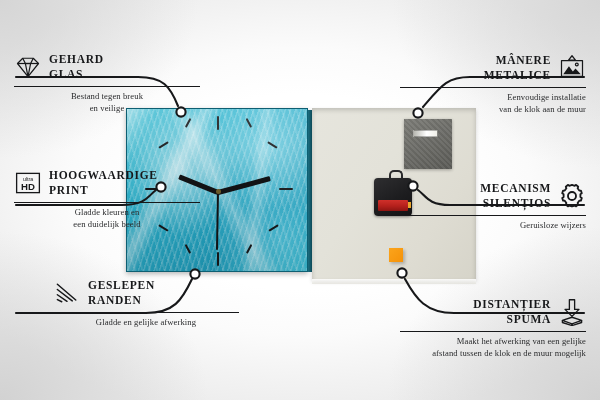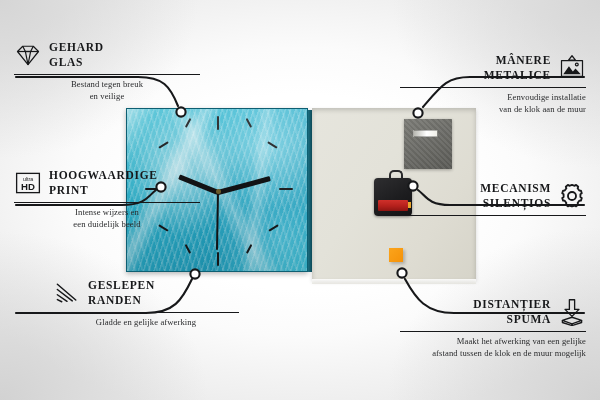--- a/index.html
+++ b/index.html
@@ -126,21 +126,21 @@
   .callout.left .head { flex-direction:row; justify-content:flex-start; }
   .callout.left .titles { text-align:left; }
   .callout.left .sub { text-align:center; }
   .callout.right .head { flex-direction:row-reverse; justify-content:flex-start;margin-top:13px; }
   .callout.right .titles { text-align:right; }
   .callout.right .sub { text-align:right; }
 
   .ico { flex:0 0 auto; width:28px; height:28px; display:block; }
 
   
-  #c-glas  { left:14px;  top:40px; }
+  #c-glas  { left:14px;  top:52px; }
   #c-print { left:14px;  top:168px; }
   #c-rand  { left:14px;  top:278px;margin-left:39px; }
   #c-metal { left:400px; top:40px;  }
   #c-mech  { left:400px; top:168px; }
   #c-dist  { left:400px; top:284px; }
 
   #links { position:absolute; left:0; top:0; width:600px; height:400px; pointer-events:none; }
   .dot { fill:#ffffff; stroke:#17181a; stroke-width:2.1; }
   .lead { fill:none; stroke:#17181a; stroke-width:2.1; stroke-linecap:round; }
 </style>
@@ -241,21 +241,21 @@
         <text x="16" y="14" font-family="Liberation Sans, sans-serif" font-size="6" text-anchor="middle" fill="#17181a">ultra</text>
         <text x="16" y="24" font-family="Liberation Sans, sans-serif" font-size="11" font-weight="bold" text-anchor="middle" fill="#17181a">HD</text>
       </svg>
       <div class="titles">
         <div>HOOGWAARDIGE</div>
         <div>PRINT</div>
       </div>
     </div>
     <div class="rule"></div>
     <div class="sub">
-      <div>Intense wijzers en</div>
+      <div>Gladde kleuren en</div>
       <div>een duidelijk beeld</div>
     </div>
   </div>
 
   <div class="callout left" id="c-rand">
     <div class="head">
       <svg class="ico" viewBox="0 0 32 32">
         <g stroke="#17181a" stroke-width="1.7" stroke-linecap="round">
           <path d="M5 6 L26 24"></path>
             <path d="M5 12 L22 25"></path>
@@ -304,20 +304,21 @@
           <circle cx="16" cy="16" r="4.6"></circle>
         </g>
       </svg>
       <div class="titles">
         <div>MECANISM</div>
         <div>SILENȚIOS</div>
       </div>
     </div>
     <div class="rule"></div>
     <div class="sub">
+      <div>Geruisloze wijzers</div>
     </div>
   </div>
 
   <div class="callout right" id="c-dist">
     <div class="head">
       <svg class="ico" viewBox="0 0 32 32">
         <g fill="none" stroke="#17181a" stroke-width="1.5" stroke-linejoin="round">
           <path d="M13 2 H19 V13 H24 L16 21 L8 13 H13 Z"></path>
           <path d="M16 22 L27 25.5 L16 29.5 L5 25.5 Z"></path>
           <path d="M5 25.5 v2.5 L16 31.5 v-2 M27 25.5 v2.5 L16 31.5"></path>

